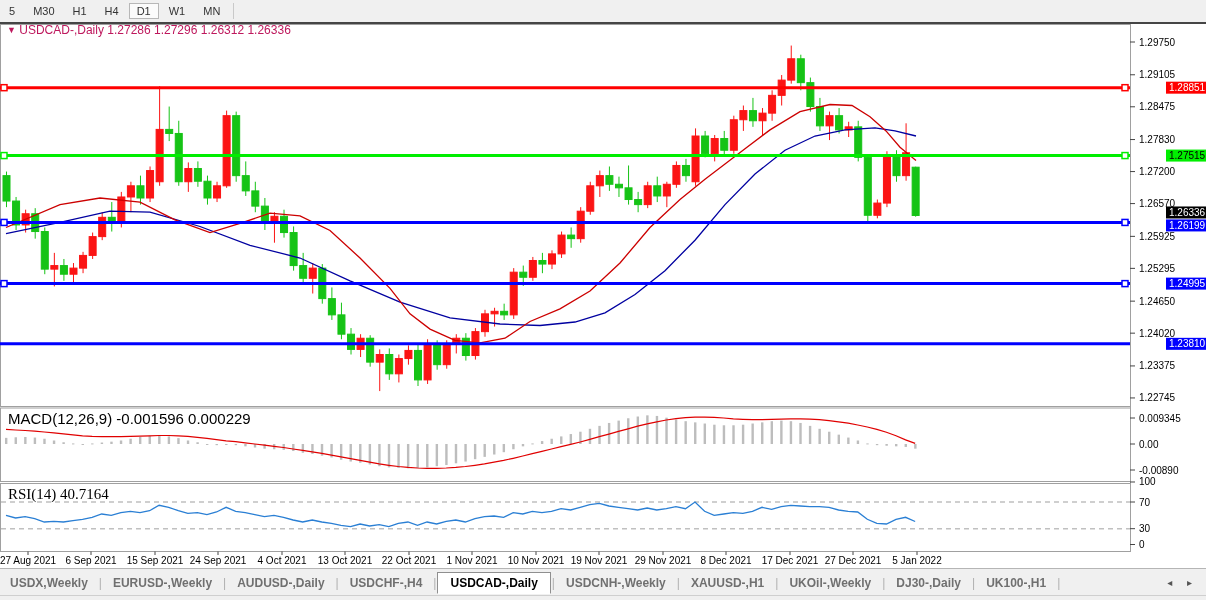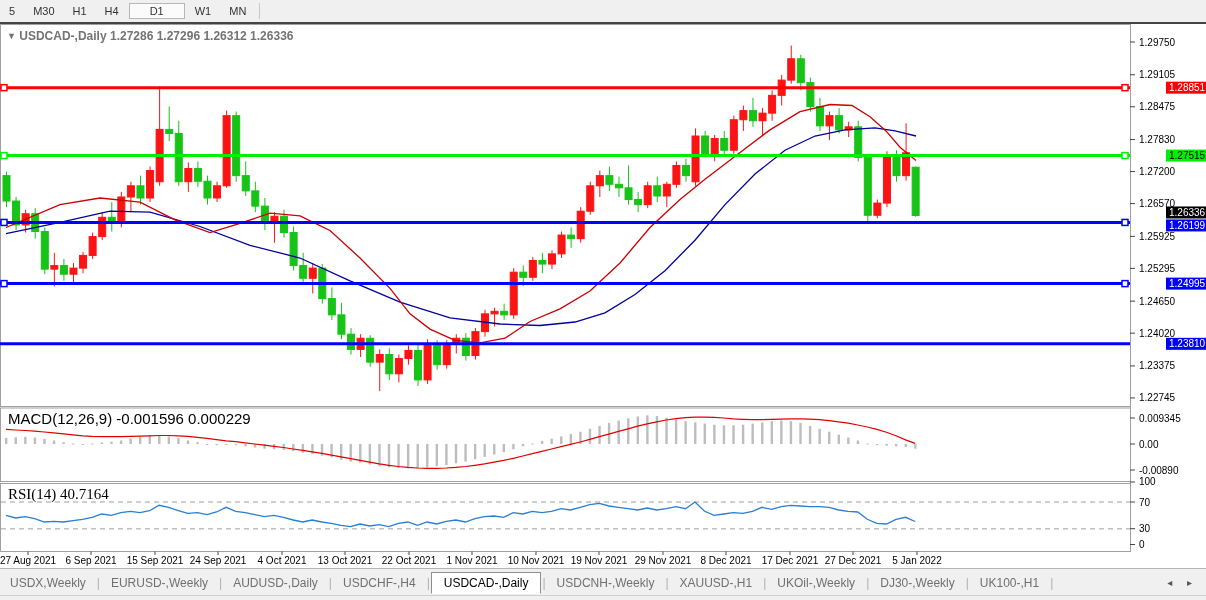--- a/index.html
+++ b/index.html
@@ -2,32 +2,32 @@
 <html><head>
 <meta charset="utf-8">
 <style>
   html,body{margin:0;padding:0;width:1206px;height:600px;overflow:hidden;
     background:#f0f0f0;font-family:"Liberation Sans",sans-serif;position:relative;}
   .abs{position:absolute;}
   
   #toolbar{left:0;top:0;width:1206px;height:22px;background:#f0f0f0;
     border-bottom:2px solid #454545;display:flex;align-items:center;font-size:11px;color:#333;}
   .tfbtn{padding:2px 8px;margin:0 1px;cursor:default;}
-  .tfbtn.active{background:#fbfbfb;border:1px solid #b7b7b7;padding:1px 20px;}
+  .tfbtn.active{background:#fbfbfb;border:1px solid #b7b7b7;padding:1px 7px;}
   .tbsep{width:1px;height:16px;background:#c9c9c9;margin:0 4px;}
   
-  #title{left:7px;top:29px;font-size:12px;font-weight:bold;color:#737373;white-space:nowrap;}
+  #title{left:7px;top:23px;font-size:12px;font-weight:normal;color:#be185d;white-space:nowrap;}
   #title .tri{font-size:9px;vertical-align:1px;}
   .indlbl{font-size:15px;color:#000;white-space:nowrap;}
   #macdlbl{left:8px;top:410px;}
   #rsilbl{left:8px;top:486px;font-family:Liberation Serif, serif;}
   
   #tabbar{left:0;top:568px;width:1206px;height:27px;background:#f0f0f0;
     border-top:1px solid #b5b5b5;display:flex;align-items:center;font-size:12px;color:#707070;}
-  .tab{padding:4px 10px;white-space:nowrap;cursor:default;}
+  .tab{padding:4px 10px;white-space:nowrap;cursor:default;font-weight:bold;}
   .tab.active{background:#ffffff;border:1px solid #8f8f8f;border-bottom:1px solid #fff;
     color:#000;padding:3px 12px;}
   .tsep{color:#b0b0b0;padding:0 1px;}
   #tabarrows{margin-left:auto;margin-right:8px;color:#555;font-size:10px;letter-spacing:6px;}
   #bstrip{left:0;top:595px;width:1206px;height:5px;background:#f0f0f0;border-top:1px solid #cfcfcf;}
   svg text{font-family:"Liberation Sans",sans-serif;}
 </style>
 </head>
 <body>
 
@@ -459,19 +459,19 @@
     <div class="tab">USDCHF-,H4</div>
     <span class="tsep">|</span>
     <div class="tab active">USDCAD-,Daily</div>
     <span class="tsep">|</span>
     <div class="tab">USDCNH-,Weekly</div>
     <span class="tsep">|</span>
     <div class="tab">XAUUSD-,H1</div>
     <span class="tsep">|</span>
     <div class="tab">UKOil-,Weekly</div>
     <span class="tsep">|</span>
-    <div class="tab">DJ30-,Weekly</div>
+    <div class="tab">DJ30-,Daily</div>
     <span class="tsep">|</span>
     <div class="tab">UK100-,H1</div>
     <span class="tsep">|</span>
     <div id="tabarrows">◂ ▸</div>
   </div>
 <div id="bstrip" class="abs"></div>
 
 </body></html>

